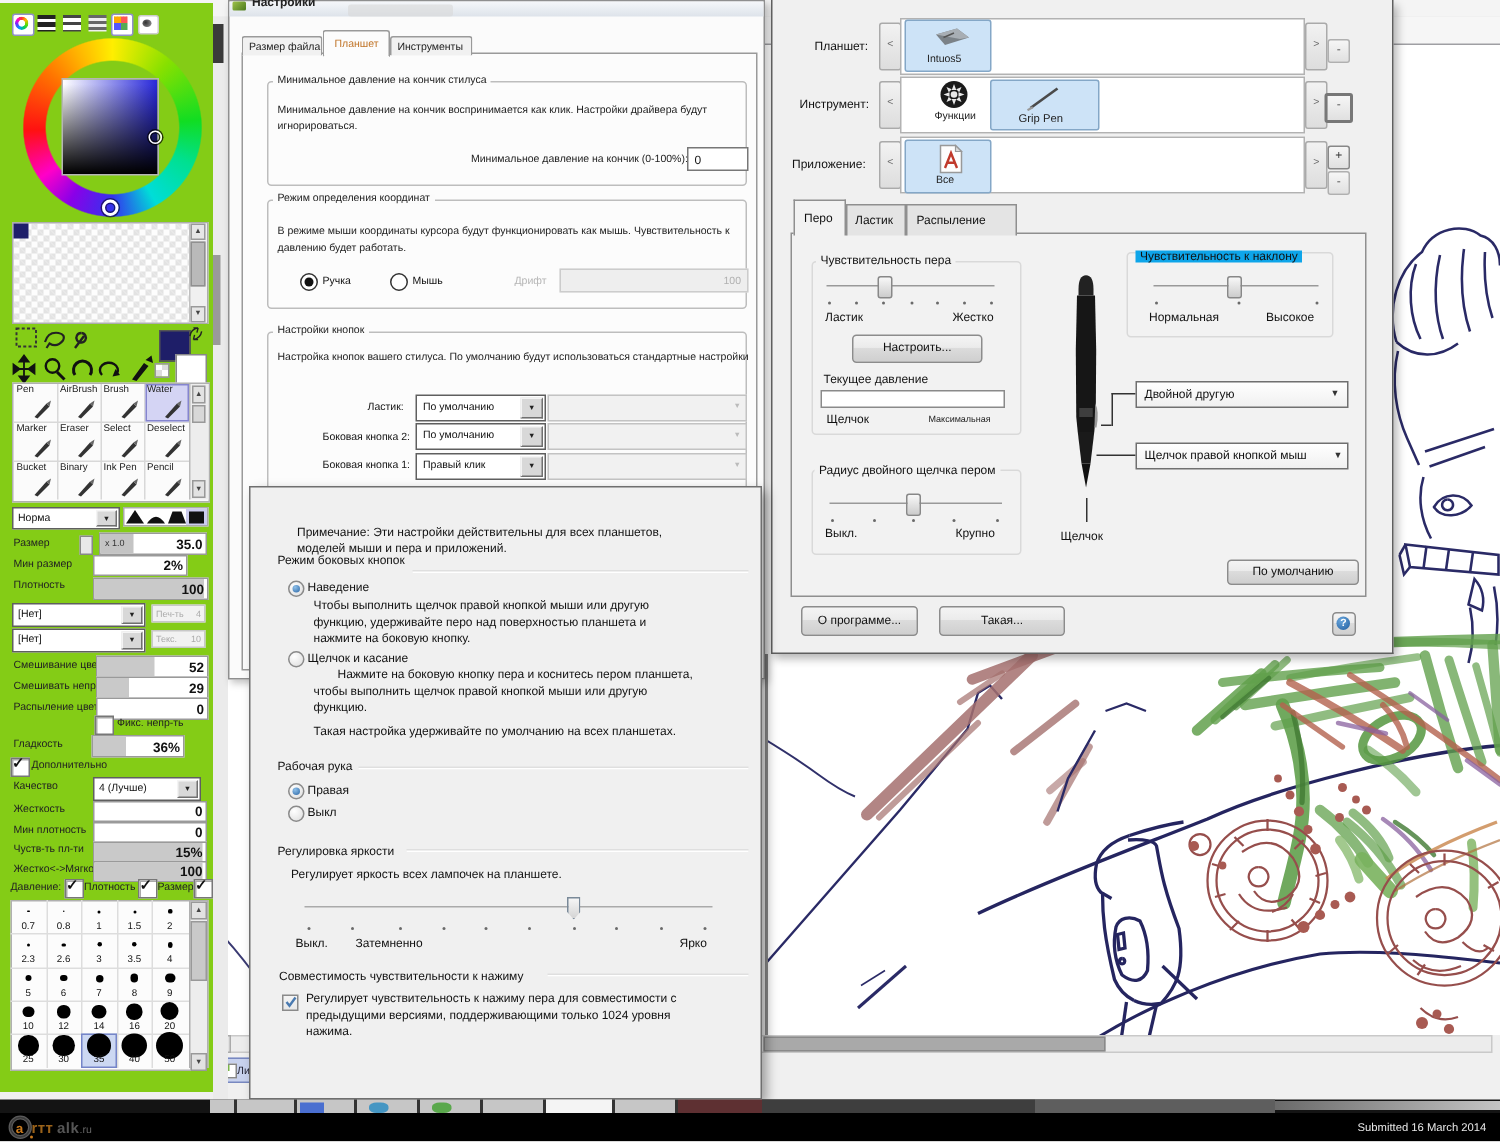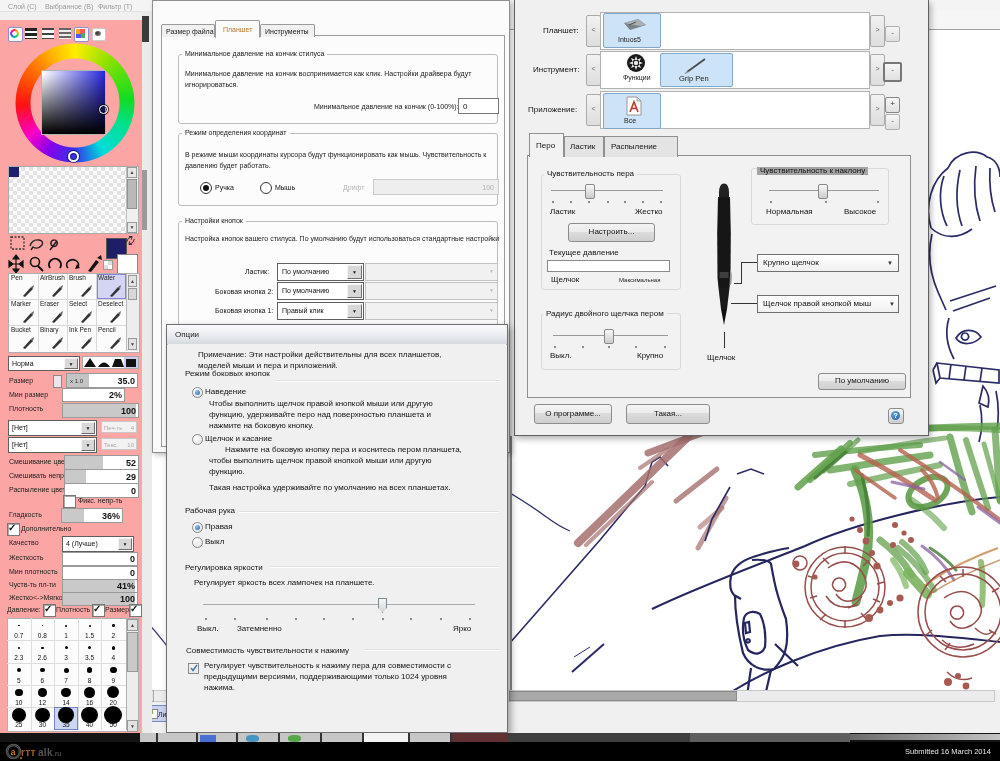--- a/index.html
+++ b/index.html
@@ -187,21 +187,21 @@
 
 <div class="a" style="left:143px;top:690px;width:852px;height:12px;background:#ececec;border:1px solid #c9c9c9;box-sizing:border-box"></div>
 <div class="a" style="left:143px;top:690px;width:11px;height:12px;background:#e2e2e2;border:1px solid #aaa;box-sizing:border-box;font-size:6px;color:#555;text-align:center;line-height:10px">◄</div>
 <div class="a" style="left:509px;top:691px;width:228px;height:10px;background:#a9a9a9;border:1px solid #8a8a8a;box-sizing:border-box"></div>
 
 <div class="a" style="left:145px;top:705px;width:23px;height:17px;background:#c8d2ee;border:1px solid #7888c0;box-sizing:border-box">
  <div class="a" style="left:2px;top:3px;width:8px;height:8px;background:#fff;border:1px solid #888"></div>
  <div class="a" style="left:3px;top:4px;width:4px;height:4px;background:#7ab648"></div>
  <span class="t" style="left:12px;top:5px;font-size:7px;color:#223">Ли</span>
 </div>
-<div class="a" style="left:0;top:20px;width:142px;height:726px;background:#fca5a5">
+<div class="a" style="left:0;top:2px;width:142px;height:726px;background:#84cc16">
 
  <div class="a" style="left:8px;top:7px;width:13px;height:13px;border:1px solid #9090c8;background:#fff;border-radius:2px">
    <div class="a" style="left:1px;top:1px;width:9px;height:9px;border-radius:50%;background:conic-gradient(#f33,#fb0,#6d0,#0c6,#09f,#63f,#f0c,#f33);-webkit-mask:radial-gradient(circle,transparent 2px,#000 2.5px)"></div>
  </div>
  <div class="a" style="left:25px;top:8px;width:12px;height:11px;background:repeating-linear-gradient(#222 0 3px,#fff 3px 5px)"></div>
  <div class="a" style="left:42px;top:8px;width:12px;height:11px;background:repeating-linear-gradient(#444 0 2px,#fff 2px 5px)"></div>
  <div class="a" style="left:59px;top:8px;width:12px;height:11px;background:repeating-linear-gradient(#666 0 2px,#eee 2px 4px)"></div>
  <div class="a" style="left:74px;top:7px;width:13px;height:13px;border:1px solid #9090c8;background:#fff;border-radius:2px">
    <div class="a" style="left:1px;top:1px;width:9px;height:9px;background:conic-gradient(#f55 25%,#5a5 0 50%,#55f 0 75%,#fa0 0),repeating-linear-gradient(90deg,#0003 0 1px,transparent 1px 2px)"></div>
  </div>
@@ -393,21 +393,21 @@
  <div class="sai-bar" style="left:62px;top:532px;width:74px;height:12px">
         <span class="sai-num">0</span>
       </div>
  <span class="sai-lbl" style="left:9px;top:548px">Мин плотность</span>
  <div class="sai-bar" style="left:62px;top:546px;width:74px;height:12px">
         <span class="sai-num">0</span>
       </div>
  <span class="sai-lbl" style="left:9px;top:561px">Чуств-ть пл-ти</span>
  <div class="sai-bar" style="left:62px;top:559px;width:74px;height:12px">
         <div class="sai-fill" style="width:72px"></div>
-        <span class="sai-num">41%</span>
+        <span class="sai-num">15%</span>
       </div>
  <span class="sai-lbl" style="left:9px;top:574px">Жестко&lt;-&gt;Мягко</span>
  <div class="sai-bar" style="left:62px;top:572px;width:74px;height:12px">
         <div class="sai-fill" style="width:72px"></div>
         <span class="sai-num">100</span>
       </div>
  <span class="sai-lbl" style="left:7px;top:586px">Давление:</span>
  <div class="cbx" style="left:43px;top:584px"></div>
       <span class="chk" style="left:44px;top:584px">✓</span>
  <span class="sai-lbl" style="left:56px;top:586px">Плотность</span>
@@ -479,20 +479,25 @@
       <div class="a" style="left:126px;top:598px;width:13px;height:112px;background:#ededed;border:1px solid #b0b0b0;box-sizing:border-box"></div>
       <div class="a" style="left:127px;top:599px;width:11px;height:12px;background:#e2e2e2;border:1px solid #999;box-sizing:border-box;font-size:5px;text-align:center;line-height:10px;color:#444">▲</div>
       <div class="a" style="left:127px;top:612px;width:11px;height:40px;background:#c9c9c9;border:1px solid #999;box-sizing:border-box"></div>
       <div class="a" style="left:127px;bottom:14px;width:11px;height:12px;background:#e2e2e2;border:1px solid #999;box-sizing:border-box;font-size:5px;text-align:center;line-height:10px;color:#444">▼</div>
 </div>
 
 <div class="a" style="left:142px;top:11px;width:10px;height:726px;background:#ebebeb"></div>
 <div class="a" style="left:142px;top:16px;width:7px;height:26px;background:#3a3a3a"></div>
 <div class="a" style="left:142px;top:170px;width:5px;height:60px;background:#9a9a9a"></div>
 <div class="a" style="left:152px;top:0;width:358px;height:453px;background:#fbfbfb;border:1px solid #8f8f8f;box-sizing:border-box;box-shadow:2px 2px 5px rgba(0,0,0,.25)">
+ <div class="a" style="left:0;top:0;width:356px;height:10px;background:linear-gradient(#f5f7fa,#dde3ea)">
+  <div class="a" style="left:2px;top:0;width:9px;height:6px;background:linear-gradient(135deg,#9ec24a,#4c7a1e);border-radius:1px"></div>
+  <span class="t" style="left:15px;top:-3px;font-size:8px;font-weight:bold;color:#222">Настройки</span>
+  <div class="a" style="left:79px;top:2px;width:70px;height:8px;background:#d8d8d8;border-radius:2px;opacity:.6"></div>
+ </div>
 
  <div class="a" style="left:8px;top:34px;width:342px;height:410px;border:1px solid #9a9a9a;background:#fcfcfc"></div>
  <div class="a" style="left:8px;top:23px;width:52px;height:12px;background:#f1f1f1;border:1px solid #9a9a9a;border-bottom:none;border-radius:2px 2px 0 0">
         <span class="t" style="left:4px;top:3px;font-size:7px;color:#222">Размер файла</span>
       </div>
  <div class="a" style="left:62px;top:19px;width:43px;height:16px;background:#fcfcfc;border:1px solid #9a9a9a;border-bottom:1px solid #fcfcfc;border-radius:2px 2px 0 0;z-index:2">
         <span class="t" style="left:7px;top:5px;font-size:7px;color:#c07428">Планшет</span>
       </div>
  <div class="a" style="left:107px;top:23px;width:53px;height:12px;background:#f1f1f1;border:1px solid #9a9a9a;border-bottom:none;border-radius:2px 2px 0 0">
         <span class="t" style="left:4px;top:3px;font-size:7px;color:#222">Инструменты</span>
@@ -655,50 +660,47 @@
  </svg>
 
  <div class="a" style="left:219px;top:283px;width:7px;height:1px;background:#333"></div>
  <div class="a" style="left:226px;top:262px;width:1px;height:22px;background:#333"></div>
  <div class="a" style="left:226px;top:262px;width:16px;height:1px;background:#333"></div>
  <div class="a" style="left:216px;top:303px;width:26px;height:1px;background:#333"></div>
  <div class="a" style="left:209px;top:332px;width:1px;height:16px;background:#333"></div>
  <span class="t" style="left:192px;top:354px;font-size:8px;color:#111">Щелчок</span>
 
  <div class="fs" style="left:236px;top:168px;width:136px;height:55px;border-color:#d9d9d9"></div>
- <span class="leg" style="left:242px;top:167px;font-size:8px;color:#111;background:#a3a3a3">Чувствительность к наклону</span>
+ <span class="leg" style="left:242px;top:167px;font-size:8px;color:#111;background:#0ea5e9">Чувствительность к наклону</span>
  <div class="a" style="left:254px;top:190px;width:110px;height:1px;background:#999"></div>
  <div class="a" style="left:303px;top:184px;width:8px;height:13px;background:linear-gradient(#f8f8f8,#ccc);border:1px solid #888;border-radius:2px"></div>
  <div class="tick" style="left:255px;top:201px"></div>
       <div class="tick" style="left:310px;top:201px"></div>
       <div class="tick" style="left:362px;top:201px"></div>
  <span class="t" style="left:251px;top:208px;font-size:8px;color:#111">Нормальная</span>
  <span class="t" style="left:329px;top:208px;font-size:8px;color:#111">Высокое</span>
 
  <div class="a" style="left:242px;top:254px;width:140px;height:16px;background:linear-gradient(#fff,#f0f0f0);border:1px solid #707070">
-        <span class="t" style="left:5px;top:4px;font-size:8px;color:#111">Крупно щелчок</span>
+        <span class="t" style="left:5px;top:4px;font-size:8px;color:#111">Двойной другую</span>
         <span class="t" style="right:5px;top:5px;font-size:6px;color:#333">▼</span>
       </div>
  <div class="a" style="left:242px;top:295px;width:140px;height:16px;background:linear-gradient(#fff,#f0f0f0);border:1px solid #707070">
         <span class="t" style="left:5px;top:4px;font-size:8px;color:#111">Щелчок правой кнопкой мыш</span>
         <span class="t" style="right:3px;top:5px;font-size:6px;color:#333">▼</span>
       </div>
  <div class="w7btn" style="left:303px;top:373px;width:86px;height:15px;font-size:8px;line-height:14px">По умолчанию</div>
 
  <div class="w7btn" style="left:19px;top:404px;width:76px;height:18px;font-size:8px;line-height:17px">О программе...</div>
  <div class="w7btn" style="left:111px;top:404px;width:82px;height:18px;font-size:8px;line-height:17px">Такая...</div>
  <div class="w7btn" style="left:373px;top:408px;width:14px;height:14px">
         <div class="a" style="left:1.5px;top:1.5px;width:9px;height:9px;border-radius:50%;background:radial-gradient(circle at 35% 30%,#6aa7dd,#1e5c9e)"></div>
         <span class="t" style="left:4.5px;top:2.5px;font-size:7px;font-weight:bold;color:#fff">?</span>
       </div>
 </div>
 <div class="a" style="left:166px;top:324px;width:342px;height:409px;background:#f0f0f0;border:1px solid #6f6f6f;box-sizing:border-box;box-shadow:3px 3px 7px rgba(0,0,0,.35)">
- <div class="a" style="left:0;top:0;width:340px;height:19px;background:linear-gradient(#fafbfc,#e7eaee 60%,#d5dade);border-bottom:1px solid #b8b8b8">
-        <span class="t" style="left:8px;top:6px;font-size:8px;color:#222">Опции</span>
-      </div>
  <div class="a" style="left:1px;top:19px;width:338px;height:387px;background:#f0f0f0"></div>
  <span class="t" style="left:31px;top:26px;font-size:8px;color:#111">Примечание: Эти настройки действительны для всех планшетов,</span>
  <span class="t" style="left:31px;top:37px;font-size:8px;color:#111">моделей мыши и пера и приложений.</span>
  <span class="t" style="left:18px;top:45px;font-size:8px;color:#111">Режим боковых кнопок</span>
  <div class="a" style="left:108px;top:55px;width:224px;height:1px;background:#dfdfdf;border-bottom:1px solid #fff"></div>
  <div class="w7radio sel" style="left:25px;top:62px"></div>
  <span class="t" style="left:38px;top:63px;font-size:8px;color:#111">Наведение</span>
  <span class="t" style="left:42px;top:75px;font-size:8px;color:#111">Чтобы выполнить щелчок правой кнопкой мыши или другую</span>
  <span class="t" style="left:42px;top:86px;font-size:8px;color:#111">функцию, удерживайте перо над поверхностью планшета и</span>
  <span class="t" style="left:42px;top:97px;font-size:8px;color:#111">нажмите на боковую кнопку.</span>

